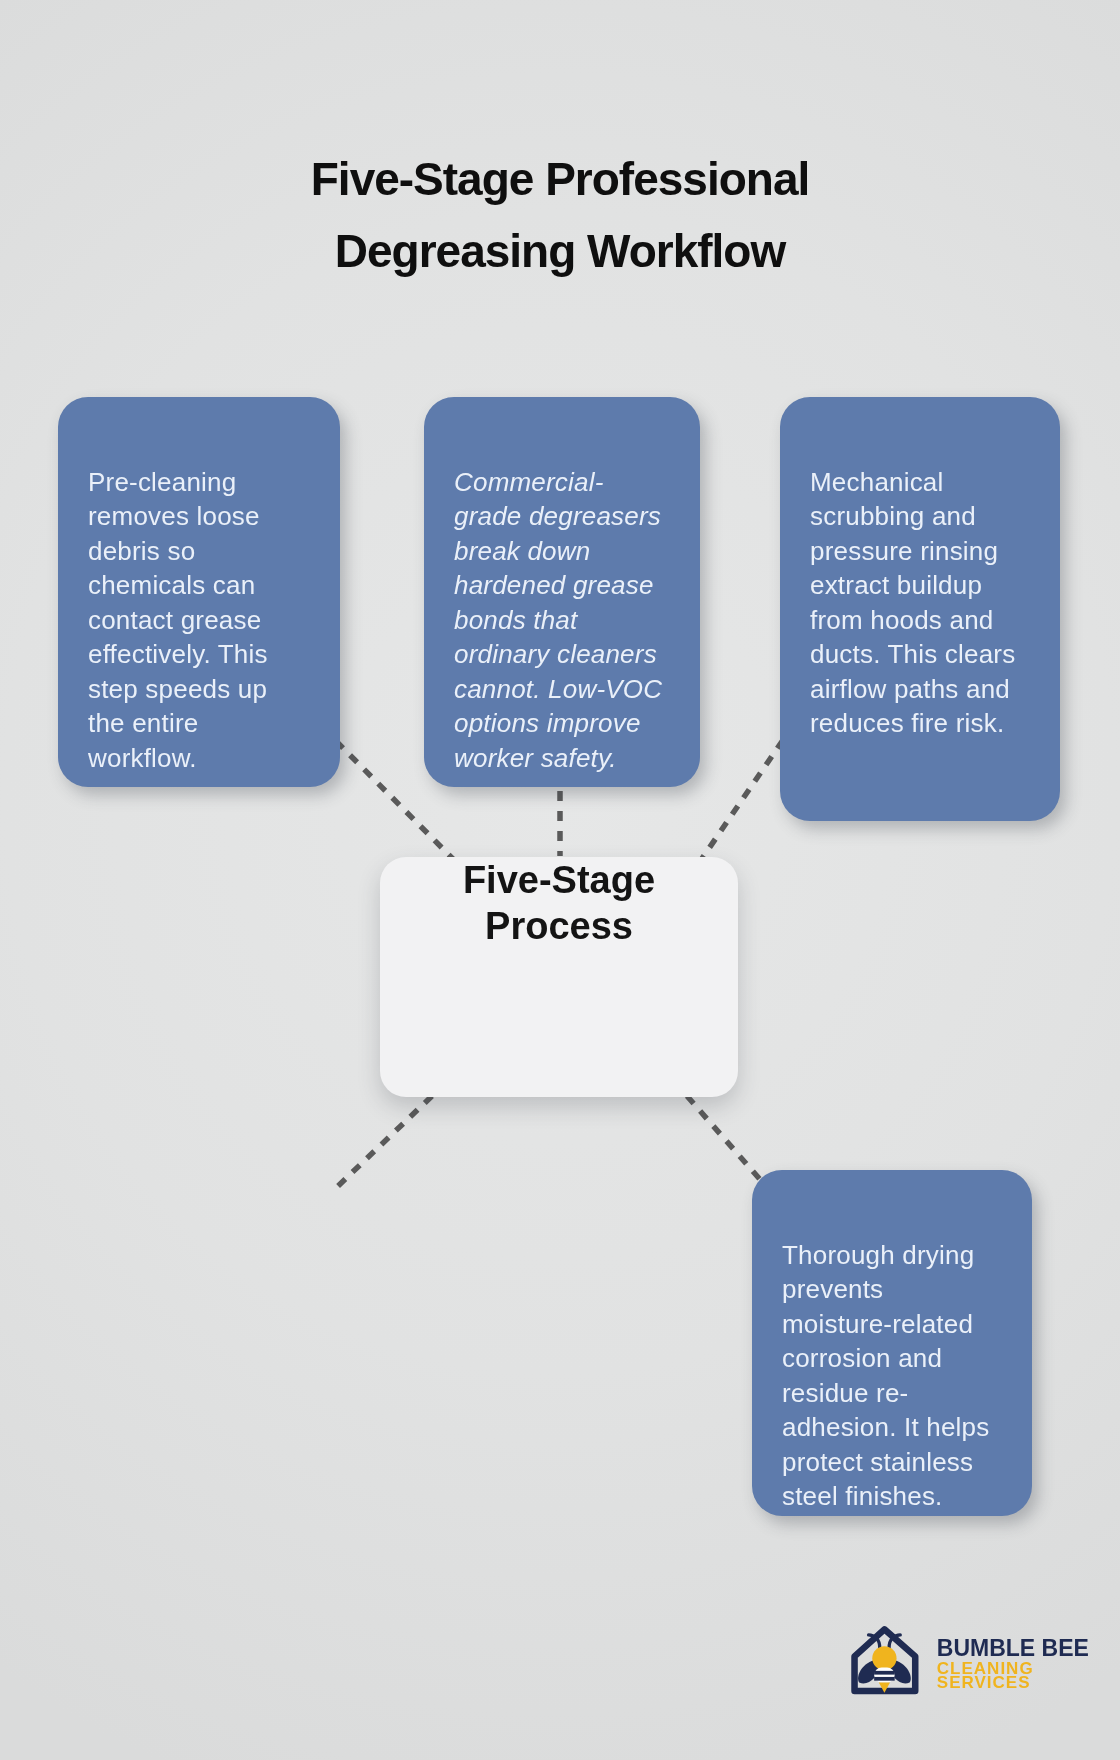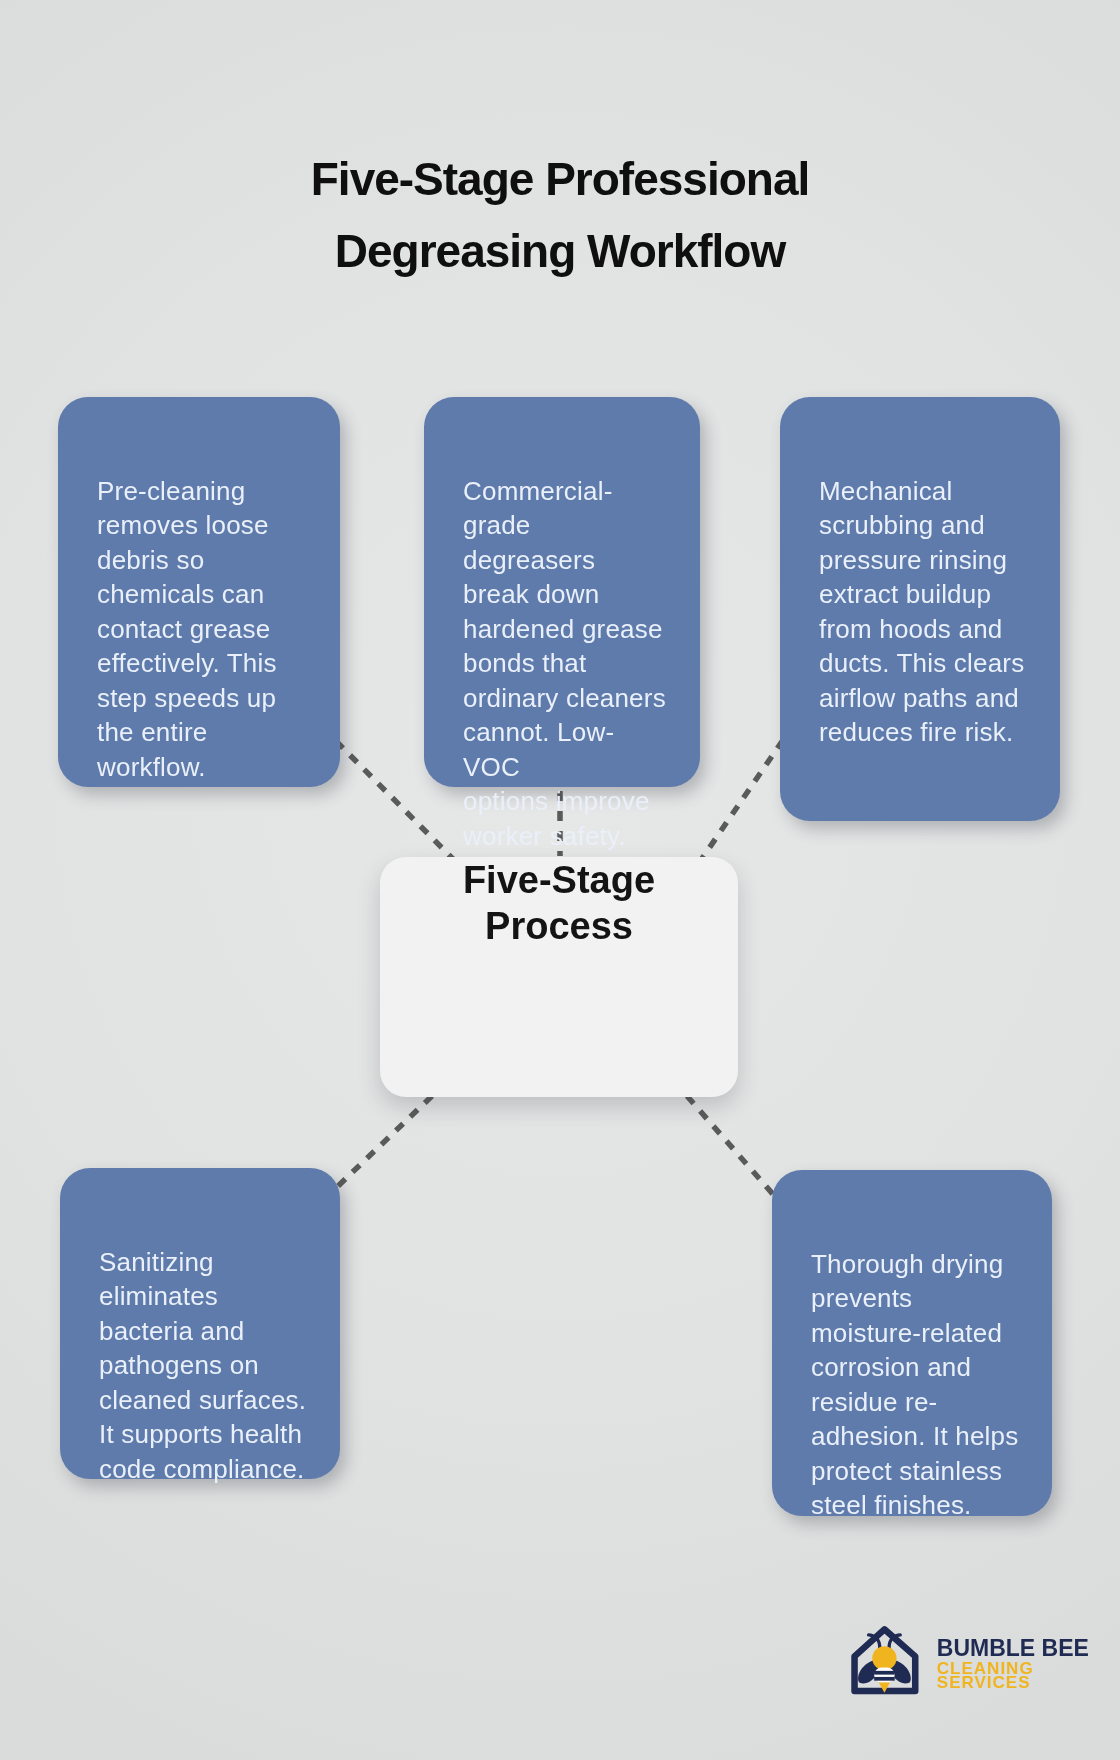--- a/index.html
+++ b/index.html
@@ -52,26 +52,26 @@
     border-radius:30px;
     box-shadow:6px 8px 16px rgba(60,65,75,0.30);
     color:var(--node-text);
     font-size:26px;
     line-height:34.5px;
     letter-spacing:0.2px;
     padding:30px 20px 0 27px;
     box-sizing:border-box;
     white-space:pre-line;
   }
-  .node p{margin:12px;white-space:pre-line;}
+  .node p{margin:3px;white-space:pre-line;}
   #node-pre-cleaning{left:58px;  top:397px;  width:282px; height:390px;}
-  #node-degreasers  {left:424px; top:397px;  width:276px; height:390px;}
+  #node-degreasers  {left:424px; top:397px;  width:276px; height:390px;font-style:italic;}
   #node-scrubbing   {left:780px; top:397px;  width:280px; height:424px;}
   #node-sanitizing  {left:60px;  top:1168px; width:280px; height:311px;}
-  #node-drying      {left:772px; top:1170px; width:280px; height:346px;}
+  #node-drying      {left:752px; top:1170px; width:280px; height:346px;}
   .center-node{
     position:absolute;
     left:380px; top:857px;
     width:358px; height:240px;
     background:var(--center-fill);
     border-radius:26px;
     box-shadow:0 10px 22px rgba(60,65,75,0.22);
     display:flex;
     align-items:flex-start;
     justify-content:center;
@@ -154,29 +154,20 @@
     <p>Mechanical
 scrubbing and
 pressure rinsing
 extract buildup
 from hoods and
 ducts. This clears
 airflow paths and
 reduces fire risk.</p>
   </div>
 
-  <div class="node" id="node-sanitizing">
-    <p>Sanitizing
-eliminates
-bacteria and
-pathogens on
-cleaned surfaces.
-It supports health
-code compliance.</p>
-  </div>
 
   <div class="node" id="node-drying">
     <p>Thorough drying
 prevents
 moisture-related
 corrosion and
 residue re-
 adhesion. It helps
 protect stainless
 steel finishes.</p>

